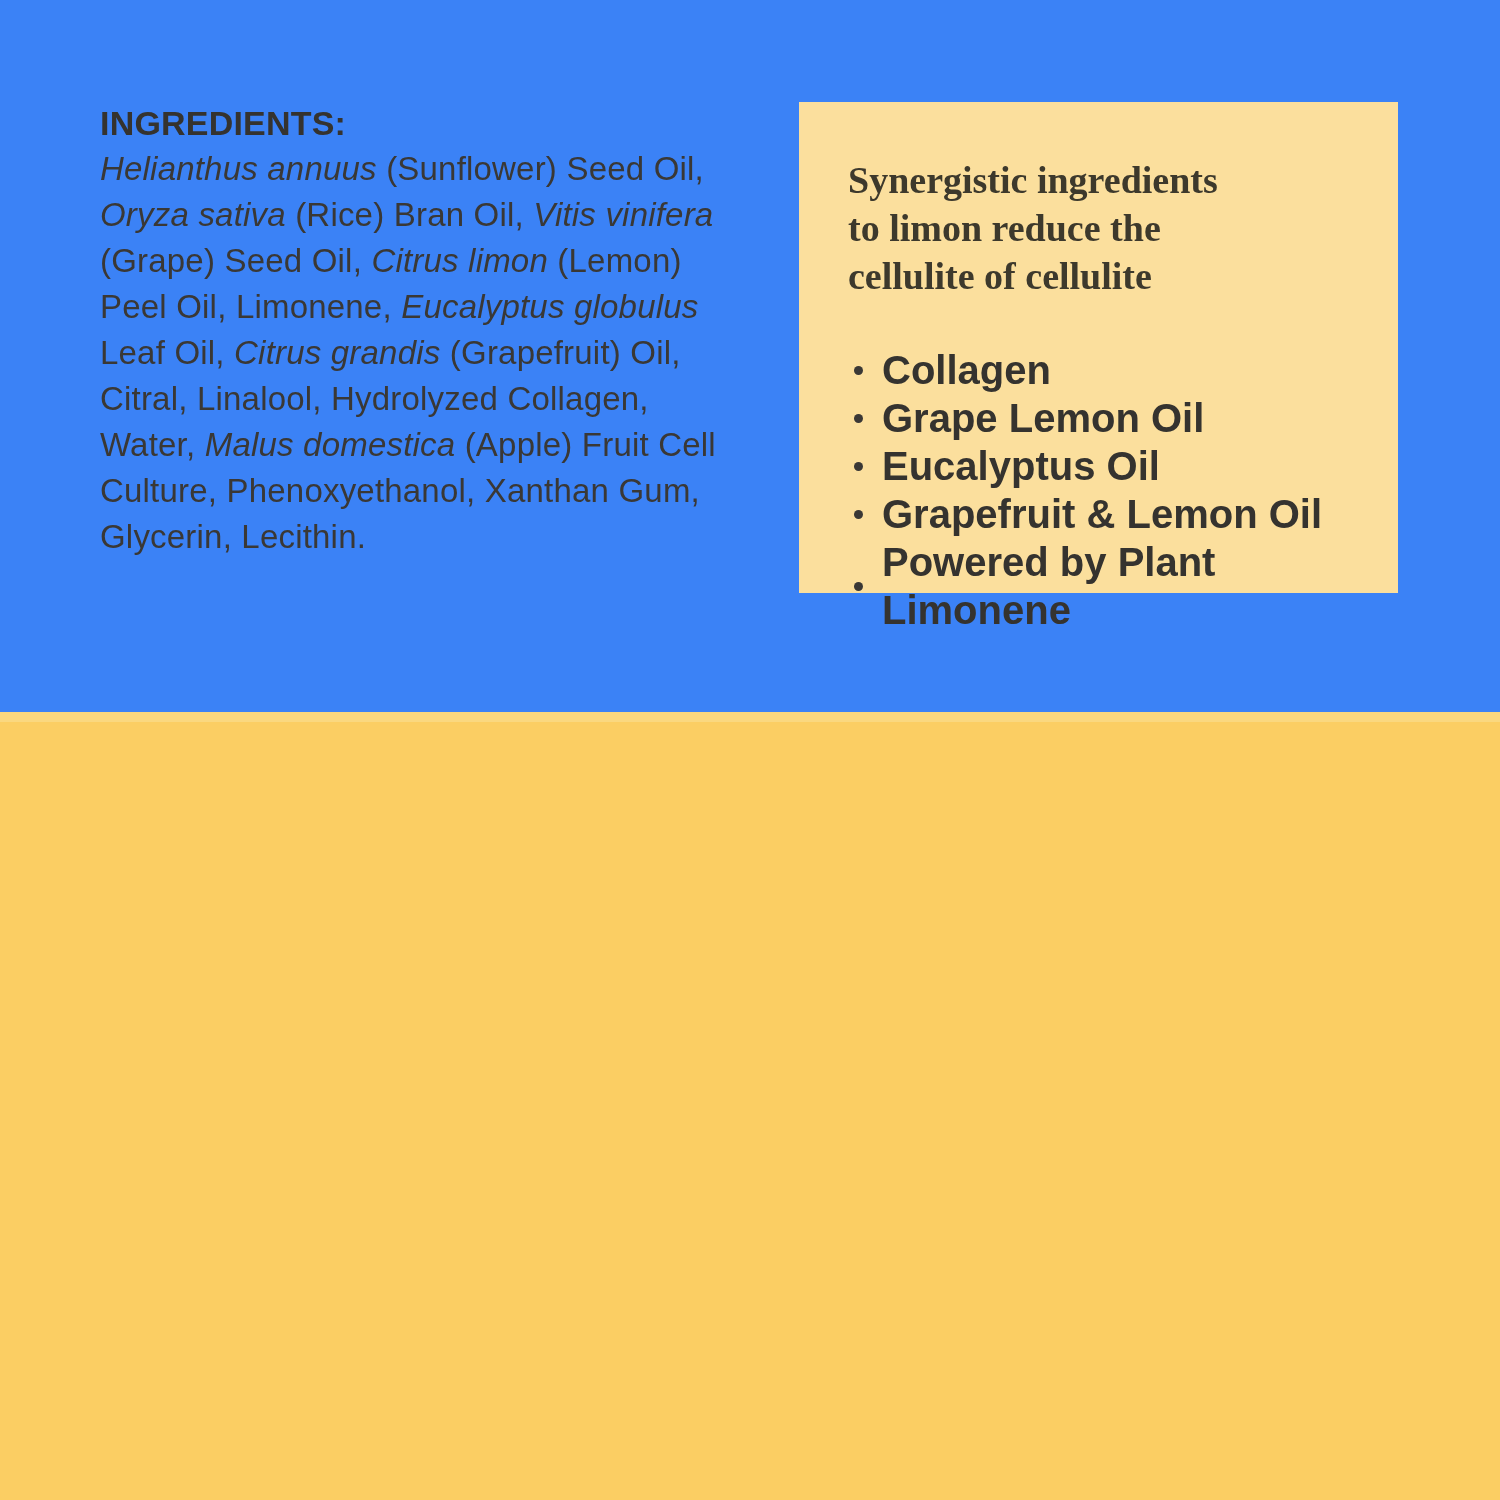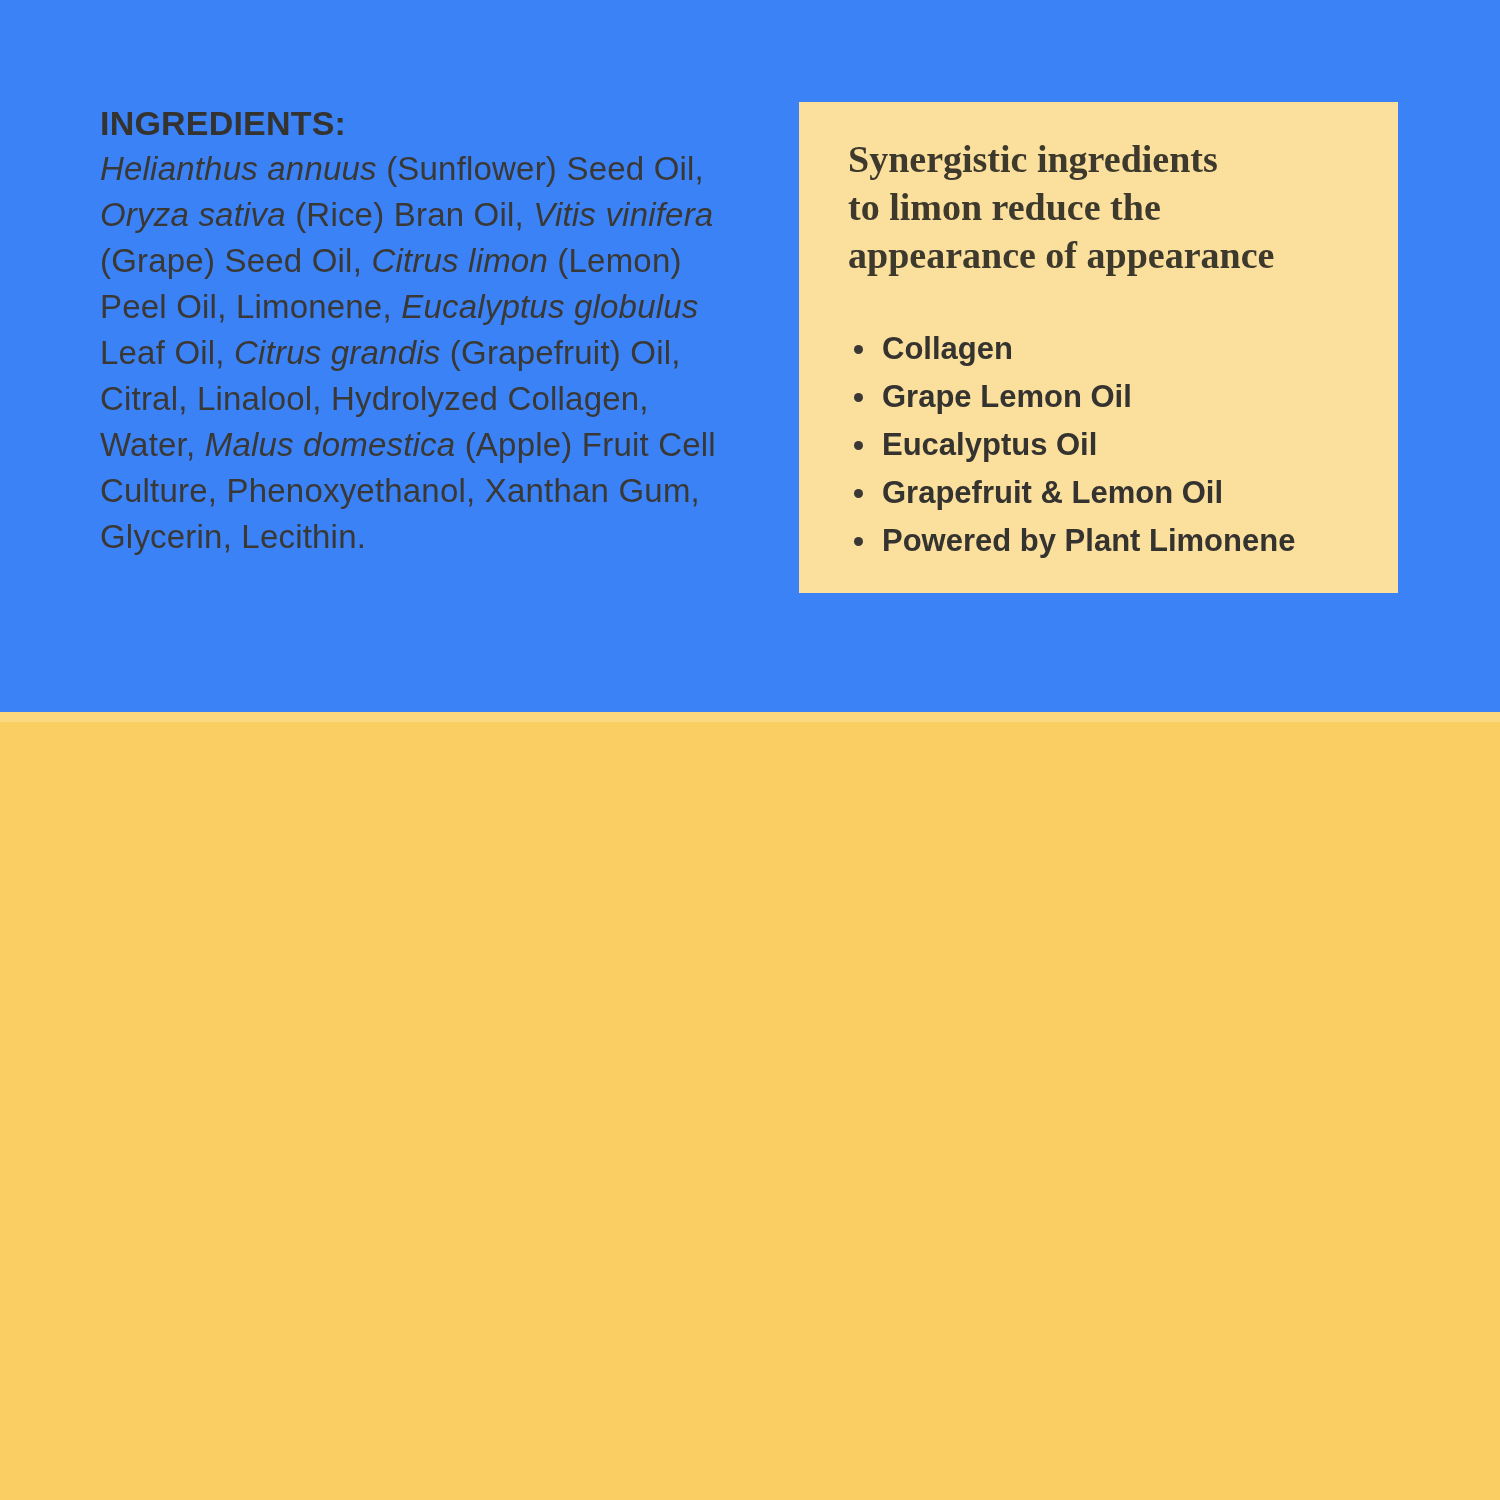--- a/index.html
+++ b/index.html
@@ -44,35 +44,35 @@
   .ingredients-block {
     position: absolute; left: 100px; top: 100px; width: 650px;
   }
 
   
   .synergy-box {
     position: absolute; left: 799px; top: 102px;
     width: 599px; height: 491px;
     background: #fbdf9d;
     box-sizing: border-box;
-    padding: 33px 44px 0 49px;
+    padding: 54px 44px 0 49px;
   }
   .synergy-heading {
     margin: 0;
     font-family: "Liberation Serif", serif;
     font-weight: bold;
     font-size: 38px; line-height: 48px;
     color: #3d392c;
     letter-spacing: 0px;
   }
   .synergy-heading span { display: block; }
   .synergy-list {
     list-style: none;
     margin: 46px 0 0; padding: 0 0 0 6px;
-    font-weight: bold; font-size: 31px; line-height: 48px;
+    font-weight: bold; font-size: 40px; line-height: 48px;
     color: #35332f;
   }
   .synergy-list li { display: flex; align-items: center; }
   .bullet-dot {
     display: inline-block;
     width: 9px; height: 9px; border-radius: 50%;
     background: #3a3835;
     margin-right: 19px;
     flex: 0 0 auto;
   }
@@ -86,21 +86,21 @@
 
     <div class="ingredients-block body-text">
       <h2 class="block-heading">INGREDIENTS:</h2>
       <p><em>Helianthus annuus</em><span> (Sunflower) Seed Oil, </span><em>Oryza sativa</em><span> (Rice) Bran Oil, </span><em>Vitis vinifera</em><span> (Grape) Seed Oil, </span><em>Citrus limon</em><span> (Lemon) Peel Oil, Limonene, </span><em>Eucalyptus globulus</em><span> Leaf Oil, </span><em>Citrus grandis</em><span> (Grapefruit) Oil, Citral, Linalool, Hydrolyzed Collagen, Water, </span><em>Malus domestica</em><span> (Apple) Fruit Cell Culture, Phenoxyethanol, Xanthan Gum, Glycerin, Lecithin.</span></p>
     </div>
 
     <aside class="synergy-box">
       <h3 class="synergy-heading">
         <span>Synergistic ingredients</span>
         <span>to limon reduce the</span>
-        <span>appearance of appearance</span>
+        <span>cellulite of cellulite</span>
       </h3>
       <ul class="synergy-list">
         <li>
           <span class="bullet-dot"></span>
           <span>Collagen</span>
         </li>
         <li>
           <span class="bullet-dot"></span>
           <span>Grape Lemon Oil</span>
         </li>

